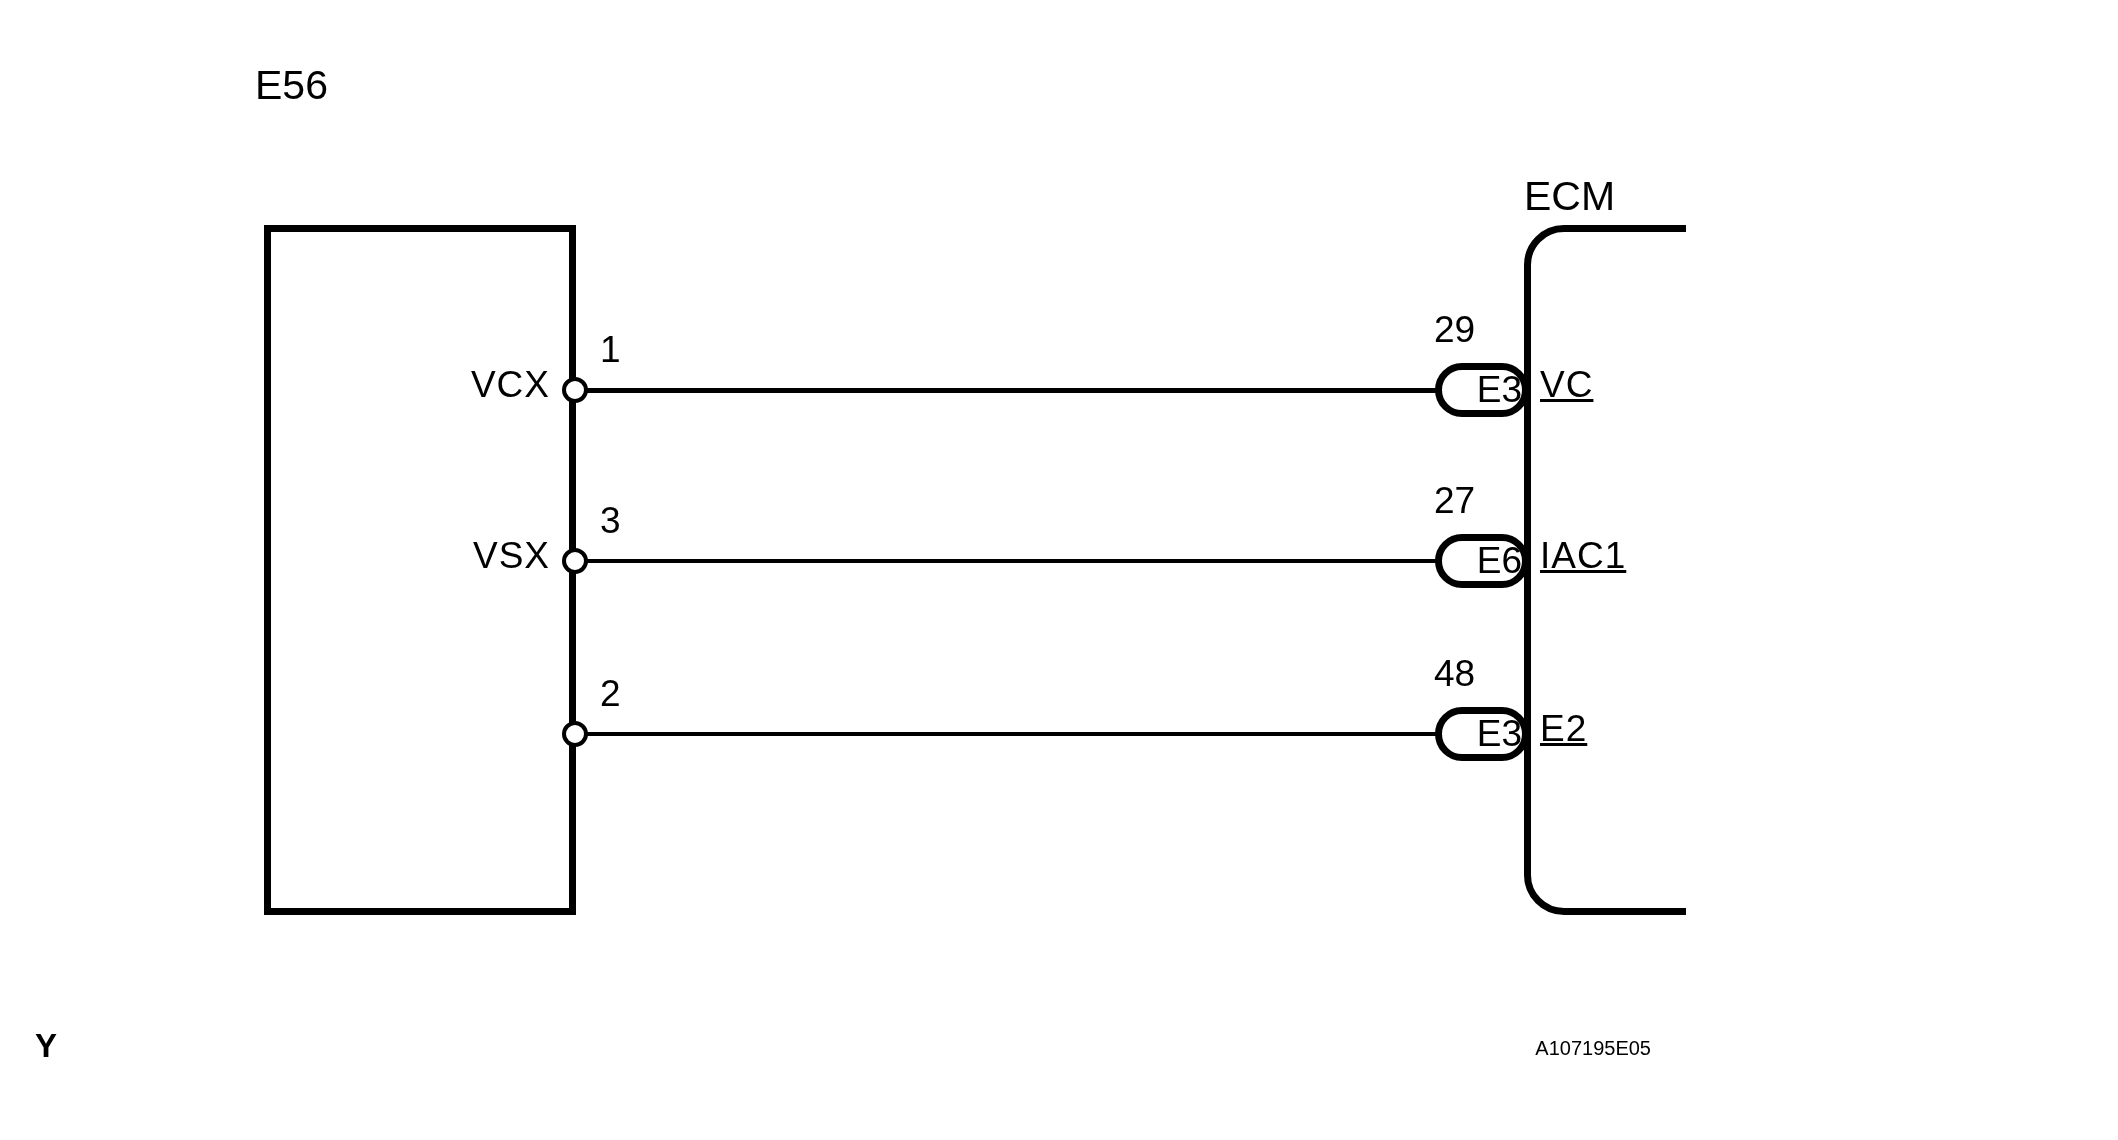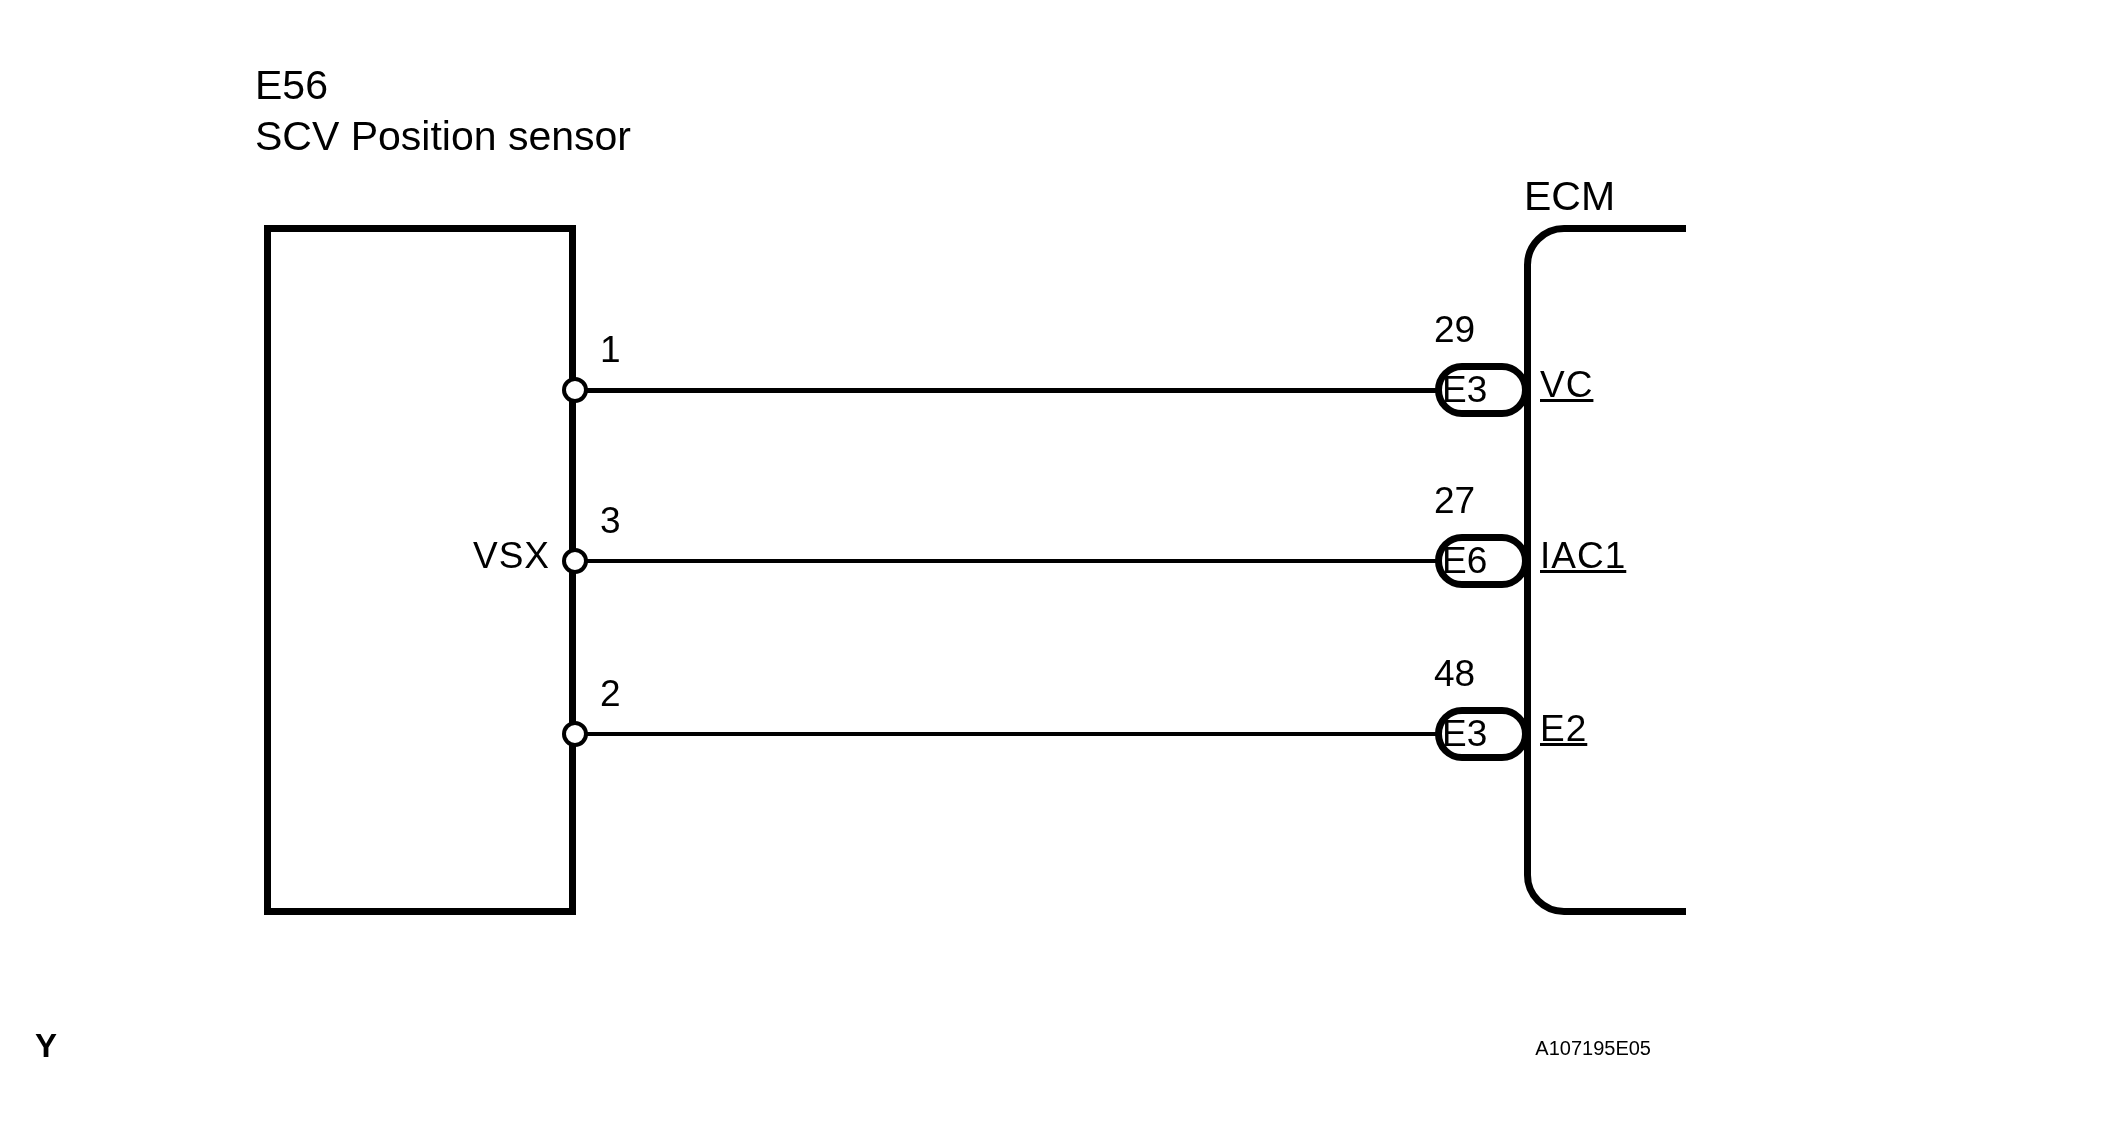--- a/index.html
+++ b/index.html
@@ -83,21 +83,21 @@
     top: calc(var(--y) - 80px);
     text-align: left;
     font-size: 37px; line-height: 40px;
   }
   .ecm-connector-oval {
     left: 1435px; top: calc(var(--y) - 27px);
     width: 94px; height: 54px;
     border: 7px solid var(--line-color, #000);
     border-radius: 27px;
     background: var(--bg-color, #fff);
-    display: flex; align-items: center; justify-content: flex-start;
+    display: flex; align-items: center; justify-content: flex-end;
     font-size: 37px;
     z-index: 2;
   }
   .ecm-signal-label {
     left: 1540px; top: calc(var(--y) - 27px);
     font-size: 37px; line-height: 44px;
     letter-spacing: 1px;
     white-space: nowrap;
     z-index: 5;
     text-decoration: underline;
@@ -113,29 +113,29 @@
     font-size: 20px; line-height: 24px;
   }
 </style>
 </head>
 <body>
 
 <div class="canvas">
 
   <div class="abs title-block">
     <div>E56</div>
-    <div>SCV Position sensor</div>
   </div>
 
   <div class="abs sensor-box"></div>
 
   <div class="abs ecm-label">ECM</div>
   <div class="abs ecm-box"></div>
 
   <div class="wire-row" style="--y:390px; --w:5px">
+    <div class="sensor-pin-label">VCX</div>
     <div class="sensor-pin-number">1</div>
     <div class="sensor-pin-circle"></div>
     <div class="wire-line"></div>
     <div class="ecm-pin-number">29</div>
     <div class="ecm-connector-oval">
       <span>E3</span>
     </div>
     <div class="ecm-signal-label">VC</div>
   </div>
 

